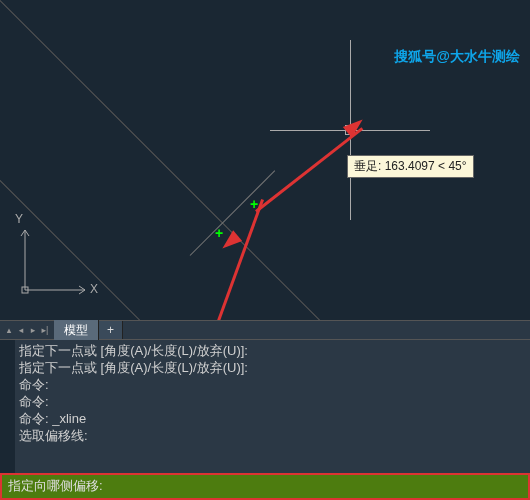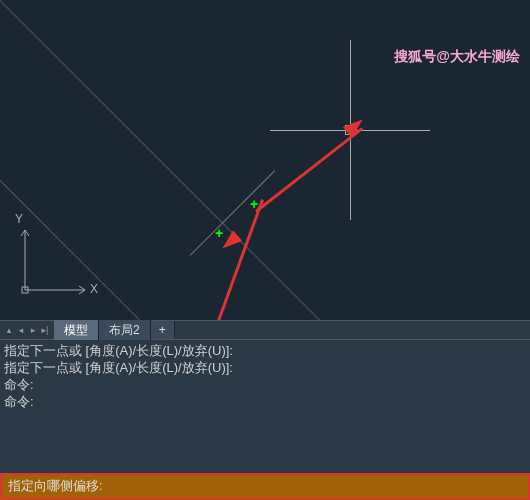--- a/index.html
+++ b/index.html
@@ -80,37 +80,38 @@
   .tab.add { padding: 2px 8px; }
   .cmd-area {
     background: #2b3845;
     height: 140px;
     padding: 2px 4px;
     font-size: 13px;
     line-height: 17px;
     color: #d0d0d0;
     position: relative;
     overflow: hidden;
+    margin-left: 15px;
   }
   .cmd-line { white-space: pre; }
   .prompt-bar {
     position: absolute;
     left: 0; bottom: 0;
     width: 100%;
-    background: #a16207;
+    background: #4d7c0f;
     border: 2px solid #d33;
     padding: 2px 6px 3px 6px;
     font-size: 13px;
     color: #ddd;
   }
   .watermark {
     position: absolute;
     top: 48px;
     right: 10px;
-    color: #f9a8d4;
+    color: #0ea5e9;
     font-size: 14px;
     font-weight: bold;
     text-align: right;
   }
   .marker { position:absolute; color:#0f0; font-size:14px; font-weight:bold; }
   .red-line { position:absolute; background:#d33; transform-origin:left center; }
 </style>
 </head>
 <body>
 
@@ -128,20 +129,21 @@
   </div>
 
   <div class="marker" style="left:250px; top:196px;">+</div>
   <div class="marker" style="left:215px; top:225px;">+</div>
 
   <div class="red-line" style="left:256px; top:210px; width:135px; height:3px; transform:rotate(-38deg);"></div>
   <div class="arrow" style="left:348px; top:116px; border-width:0 7px 20px 7px; border-color:transparent transparent #d33 transparent; transform:rotate(50deg);"></div>
   <div class="red-line" style="left:160px; top:480px; width:300px; height:3px; transform:rotate(-70deg);"></div>
   <div class="arrow" style="left:223px; top:232px; border-width:20px 7px 0 7px; border-color:#d33 transparent transparent transparent; transform:rotate(50deg);"></div>
 
+  <div class="tooltip" style="left:347px; top:155px;">垂足: 163.4097 &lt; 45°</div>
 
   <div class="ucs">
     <svg width="80" height="80">
       <line x1="10" y1="60" x2="70" y2="60" stroke="#aaa" stroke-width="1"></line>
       <polyline points="64,56 70,60 64,64" fill="none" stroke="#aaa"></polyline>
       <line x1="10" y1="60" x2="10" y2="0" stroke="#aaa" stroke-width="1"></line>
       <polyline points="6,6 10,0 14,6" fill="none" stroke="#aaa"></polyline>
       <rect x="7" y="57" width="6" height="6" fill="none" stroke="#aaa"></rect>
     </svg>
     <span class="ucs-label" style="left:0px; top:-18px;">Y</span>
@@ -152,26 +154,27 @@
 </div>
 
 <div class="tabs">
   <div class="tab-nav">
     <span>▴</span>
     <span>◂</span>
     <span>▸</span>
     <span>▸|</span>
   </div>
   <div class="tab active">模型</div>
-  <div class="tab">布局2</div>
   <div class="tab add">+</div>
 </div>
 
 <div class="cmd-area">
   <div class="cmd-line">指定下一点或 [角度(A)/长度(L)/放弃(U)]:</div>
   <div class="cmd-line">指定下一点或 [角度(A)/长度(L)/放弃(U)]:</div>
   <div class="cmd-line">命令:</div>
   <div class="cmd-line">命令:</div>
+  <div class="cmd-line">命令: _xline</div>
+  <div class="cmd-line">选取偏移线:</div>
 </div>
 
 <div class="prompt-bar">
   <span>指定向哪侧偏移:</span>
 </div>
 
 </body></html>

